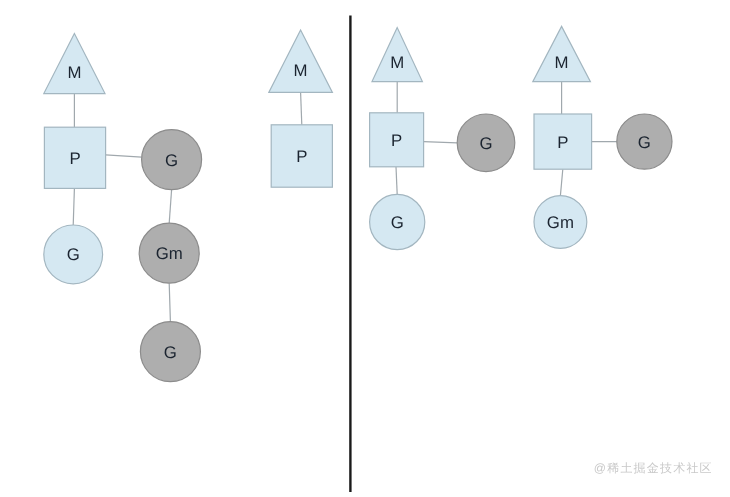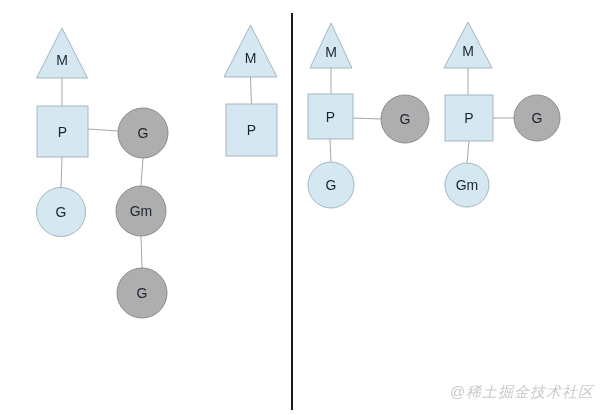--- a/index.html
+++ b/index.html
@@ -17,26 +17,25 @@
   svg.diagram {
     position: absolute;
     left: 0; top: 0;
     width: 608px; height: 414px;
     display: block;
   }
   .watermark {
     position: absolute;
     right: 14px;
     top: 383px;
-    font-size: 15px;
+    font-size: 10px;
     letter-spacing: 1px;
     color: #c9c9c9;
     user-select: none;
     white-space: nowrap;
-    font-style: italic;
   }
   svg text {
     font-family: "Liberation Sans", sans-serif;
     font-size: 14px;
     fill: #1b2430;
   }
 </style>
 </head>
 <body>
 

